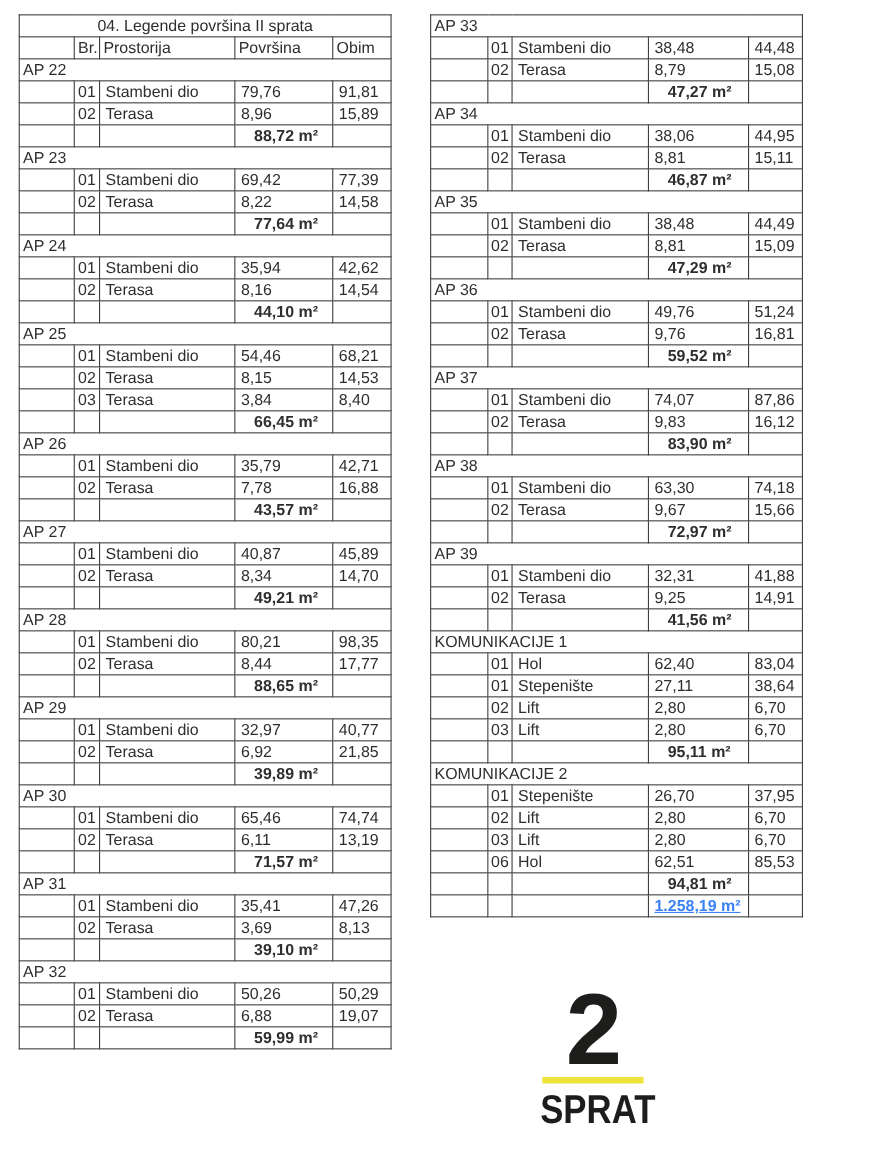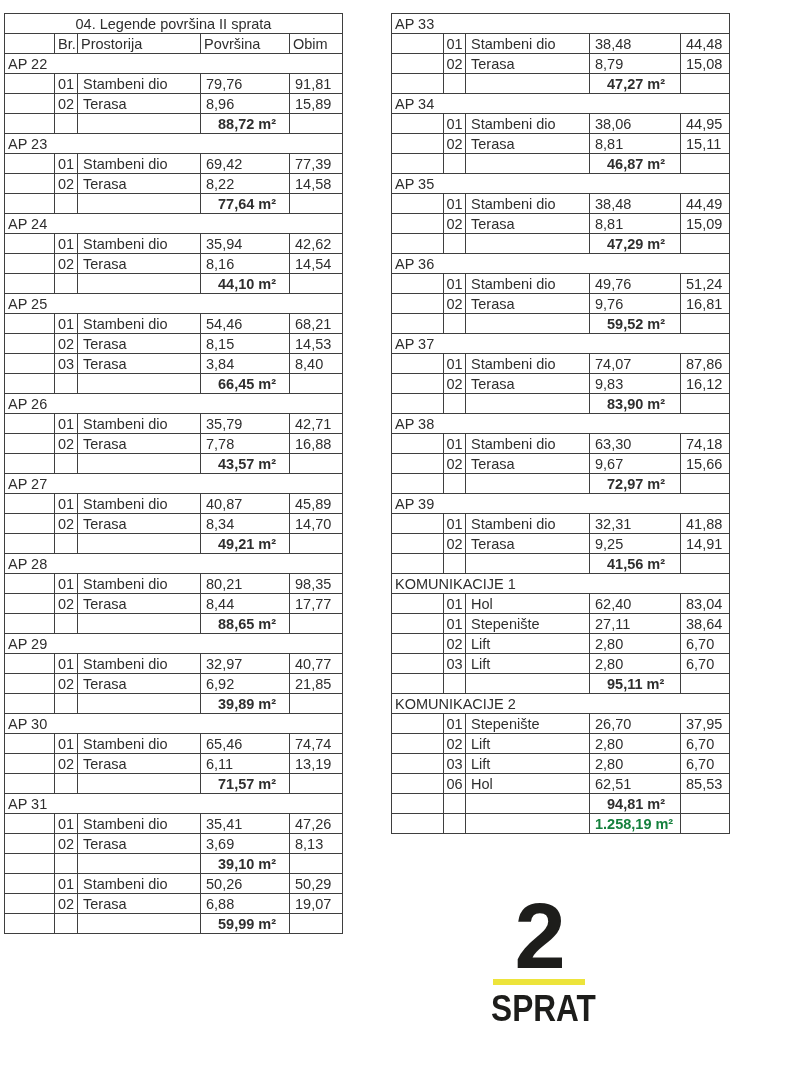--- a/index.html
+++ b/index.html
@@ -11,31 +11,31 @@
     position:absolute;border-collapse:collapse;table-layout:fixed;
     background:#fff;
   }
   .area-table td,.area-table th{
     border:1px solid #3f3f3f;
     height:19px;padding:0 3px;
     font-size:14.5px;font-weight:normal;
     overflow:hidden;white-space:nowrap;
     vertical-align:middle;
   }
-  #table-left{left:4px;top:13px;width:338px;}
+  #table-left{left:17px;top:13px;width:338px;}
   #table-right{left:391px;top:13px;width:338px;}
   .title-cell{text-align:center;font-size:15px;padding:0 2px;}
   .col-head{text-align:left;}
   .section-cell{text-align:left;padding-left:7px;}
   td.c0{padding:0;}
   td.c1{text-align:center;padding:0 2px;}
   td.c2,td.c3,td.c4{text-align:left;padding-left:5px;}
   td.total-cell{font-weight:bold;text-align:left;padding-left:17px;}
   td.grand-cell{
-    font-weight:bold;color:#15803d;
+    font-weight:bold;color:#3b82f6;text-decoration:underline;
     text-align:left;padding-left:5px;
   }
   .logo{
     position:absolute;left:492px;top:896px;width:94px;text-align:center;
   }
   .logo-number{
     font-size:92px;line-height:80px;font-weight:bold;color:#1d1d1b;
     letter-spacing:-2px;
   }
   .logo-bar{height:6px;width:92px;margin:3px auto 5px auto;background:#ede43b;}
@@ -309,20 +309,23 @@
         <td class="c4">8,13</td>
       </tr>
       <tr>
         <td class="c0"></td>
         <td class="c1"></td>
         <td class="c2"></td>
         <td class="c3 total-cell">39,10 m²</td>
         <td class="c4"></td>
       </tr>
       <tr>
+        <td class="section-cell" colspan="5">AP 32</td>
+      </tr>
+      <tr>
         <td class="c0"></td>
         <td class="c1">01</td>
         <td class="c2">Stambeni dio</td>
         <td class="c3">50,26</td>
         <td class="c4">50,29</td>
       </tr>
       <tr>
         <td class="c0"></td>
         <td class="c1">02</td>
         <td class="c2">Terasa</td>

